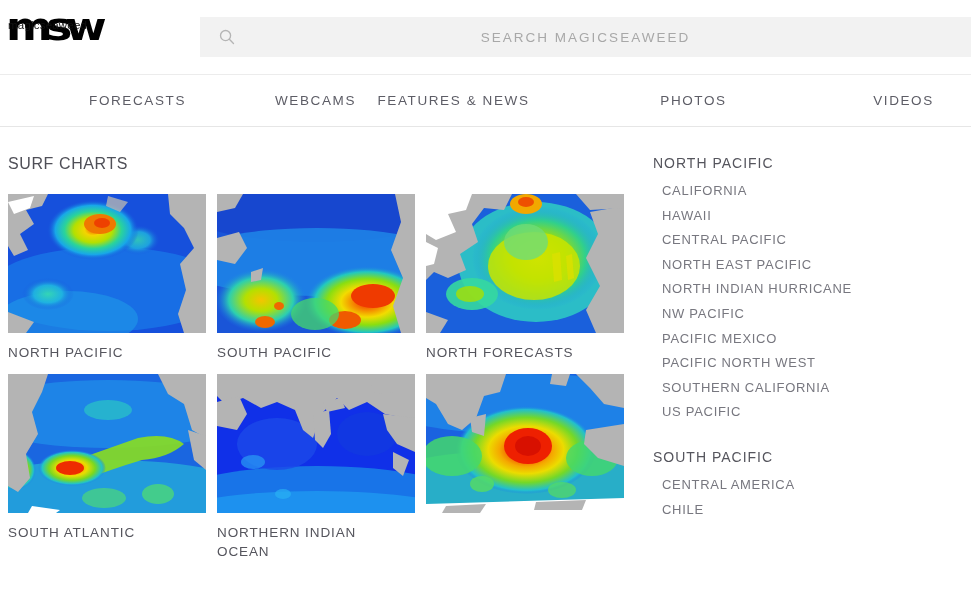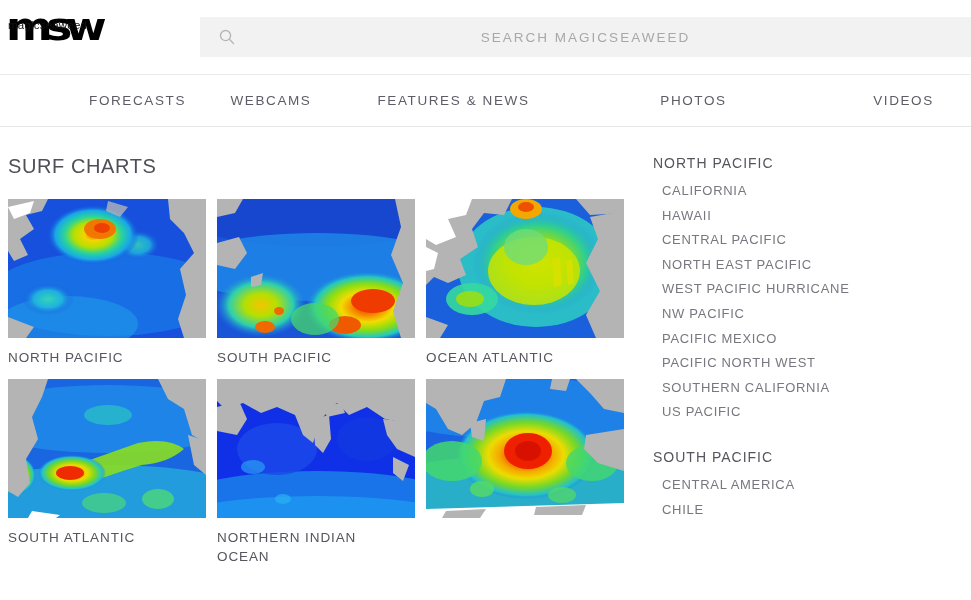--- a/index.html
+++ b/index.html
@@ -112,37 +112,37 @@
   .nav-item.active { color: #4a4a52; }
   .nav-item.active::after {
     content: "";
     position: absolute;
     left: 8px; right: 8px;
     bottom: 0;
     height: 2px;
     background: #d7d7d7;
   }
   .n0 { width: 186px; padding-left: 8px; justify-content: flex-end; }
-  .n1 { width: 170px; }
+  .n1 { width: 170px; justify-content: flex-end; }
   .n2 { width: 152px; }
   .n3 { width: 195px; }
   .n4 { width: 135px; }
   .n5 { flex: 1; }
 
   
   .main {
     display: flex;
     padding-top: 0;
   }
   .left-col {
     width: 645px;
     padding-left: 8px;
   }
   .page-title {
-    font-size: 20px;
+    font-size: 16px;
     letter-spacing: 0.6px;
     color: #4f4f57;
     margin-top: 28px;
     margin-bottom: 0;
     font-weight: normal;
   }
 
   .grid {
     margin-top: 21px;
     display: flex;
@@ -332,21 +332,21 @@
           <ellipse cx="44" cy="100" rx="14" ry="8" fill="#a8e000" opacity="0.8"></ellipse>
           <path d="M0 0 L86 0 L78 16 L58 14 L46 30 L52 48 L34 60 L40 76 L22 84 L8 78 L0 86 Z" fill="#b4b4b4"></path>
           <path d="M0 0 L46 0 L40 16 L22 20 L30 38 L10 46 L0 40 Z" fill="#ffffff"></path>
           <path d="M0 48 L12 54 L8 70 L0 72 Z" fill="#ffffff"></path>
           <path d="M164 18 L198 12 L198 139 L170 139 L160 116 L174 92 L160 64 L172 40 Z" fill="#b4b4b4"></path>
           <path d="M150 0 L198 0 L198 14 L164 16 Z" fill="#b4b4b4"></path>
           <path d="M0 118 L22 126 L14 139 L0 139 Z" fill="#b4b4b4"></path>
           <path d="M126 60 L134 58 L136 86 L128 88 Z" fill="#d8e000" opacity="0.9"></path>
           <path d="M140 62 L146 60 L148 84 L142 86 Z" fill="#d8e000" opacity="0.9"></path>
         </svg>
-        <div class="card-label">OCEAN ATLANTIC</div>
+        <div class="card-label">NORTH FORECASTS</div>
       </div>
 
       <div class="card">
         <svg class="thumb" viewBox="0 0 198 139" preserveAspectRatio="none">
           <defs>
             <radialGradient id="saA" cx="50%" cy="50%" r="50%">
               <stop offset="0%" stop-color="#ee2400"></stop>
               <stop offset="22%" stop-color="#f5a000"></stop>
               <stop offset="44%" stop-color="#ecdc00"></stop>
               <stop offset="68%" stop-color="#7ad820"></stop>
@@ -431,21 +431,21 @@
 
   <aside class="sidebar">
 
     <div class="side-section">
       <div class="side-heading">NORTH PACIFIC</div>
       <ul class="side-links">
         <li class="side-link">CALIFORNIA</li>
         <li class="side-link">HAWAII</li>
         <li class="side-link">CENTRAL PACIFIC</li>
         <li class="side-link">NORTH EAST PACIFIC</li>
-        <li class="side-link">WEST PACIFIC HURRICANE</li>
+        <li class="side-link">NORTH INDIAN HURRICANE</li>
         <li class="side-link">NW PACIFIC</li>
         <li class="side-link">PACIFIC MEXICO</li>
         <li class="side-link">PACIFIC NORTH WEST</li>
         <li class="side-link">SOUTHERN CALIFORNIA</li>
         <li class="side-link">US PACIFIC</li>
       </ul>
     </div>
 
     <div class="side-spacer"></div>
 

